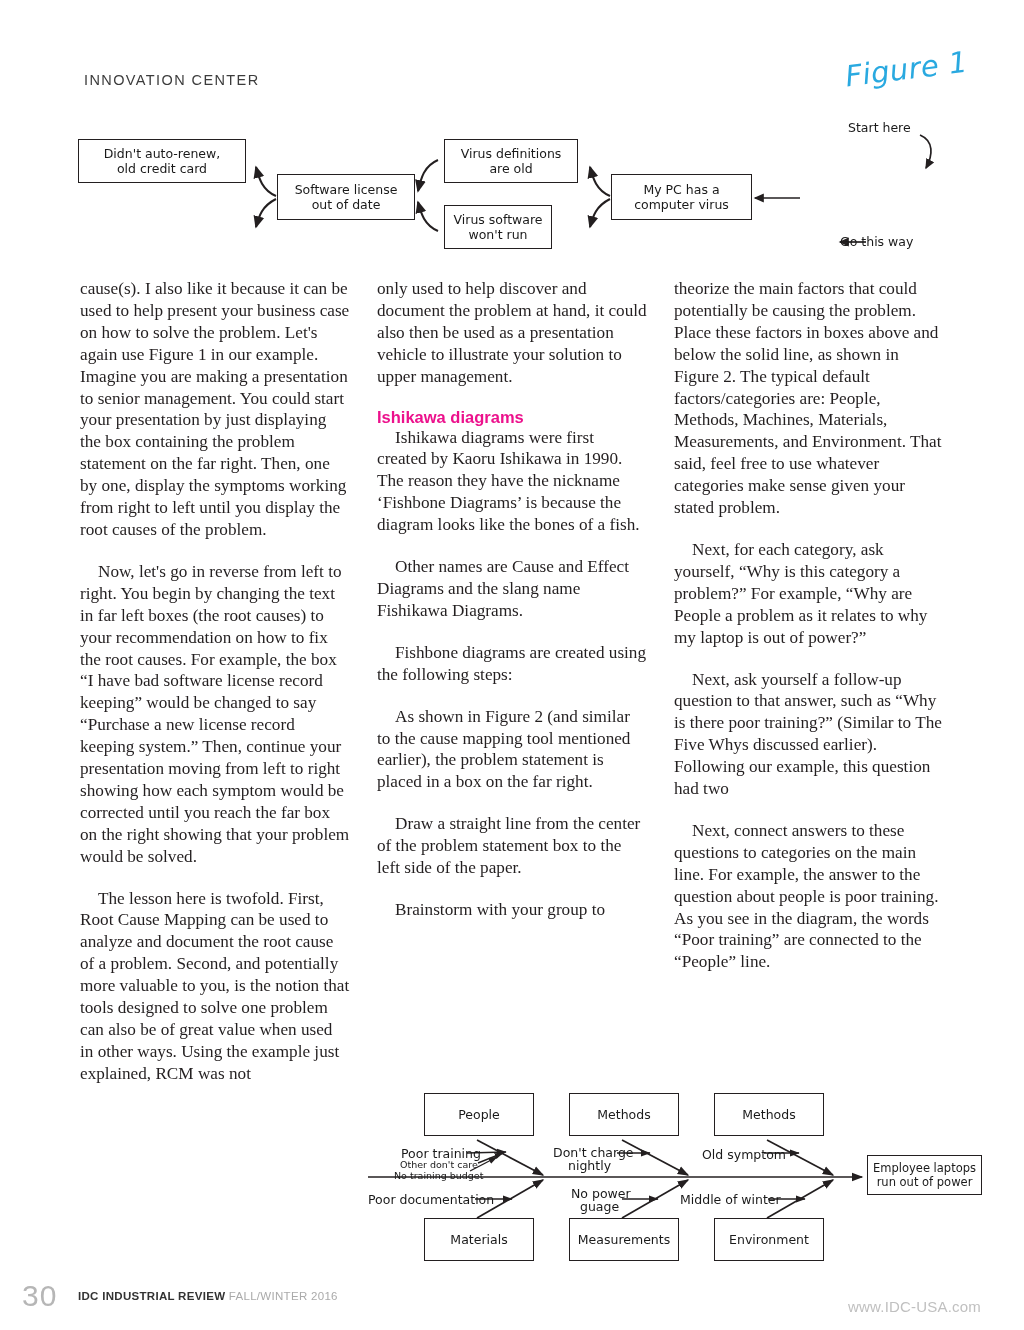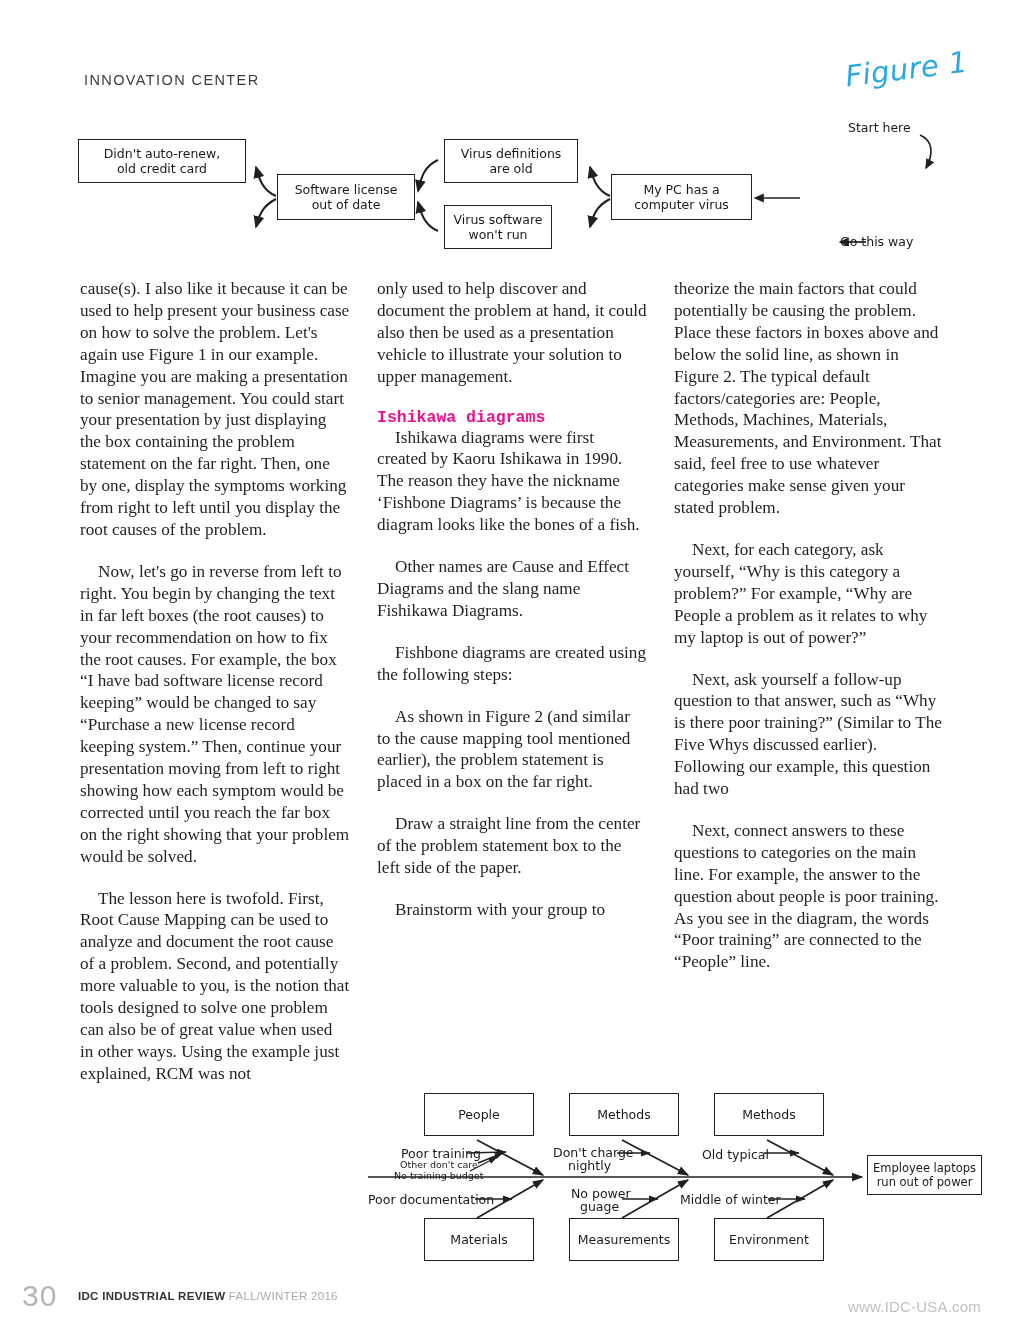--- a/index.html
+++ b/index.html
@@ -114,21 +114,21 @@
     margin: 0;
     font-size: 17.2px;
     line-height: 21.9px;
     text-align: left;
     hyphens: none;
   }
   .col p.indent { text-indent: 18px; }
   .col p.gap { margin-top: 20px; }
   .subhead {
     margin: 20px 0 0 0;
-    font-family: Liberation Mono, monospace;
+    font-family: Liberation Sans, sans-serif;
     font-weight: bold;
     font-size: 16.5px;
     color: #ec1islands;
   }
   .subhead {
     color: #ec118c;
   }
 
   
   .footer-pagenum {
@@ -316,21 +316,21 @@
     <span>Employee laptops<br>run out of power</span>
   </div>
 
   <div class="hlabel" style="left:401px; top:106px;">Poor training</div>
   <div class="hlabel small" style="left:400px; top:119px;">Other don't care</div>
   <div class="hlabel small" style="left:394px; top:130px;">No training budget</div>
 
   <div class="hlabel" style="left:553px; top:105px;">Don't charge</div>
   <div class="hlabel" style="left:568px; top:118px;">nightly</div>
 
-  <div class="hlabel" style="left:702px; top:107px;">Old typical</div>
+  <div class="hlabel" style="left:702px; top:107px;">Old symptom</div>
 
   <div class="hlabel" style="left:368px; top:152px;">Poor documentation</div>
 
   <div class="hlabel" style="left:571px; top:146px;">No power</div>
   <div class="hlabel" style="left:580px; top:159px;">guage</div>
 
   <div class="hlabel" style="left:680px; top:152px;">Middle of winter</div>
 </div>
 
 <div class="footer-pagenum">30</div>

